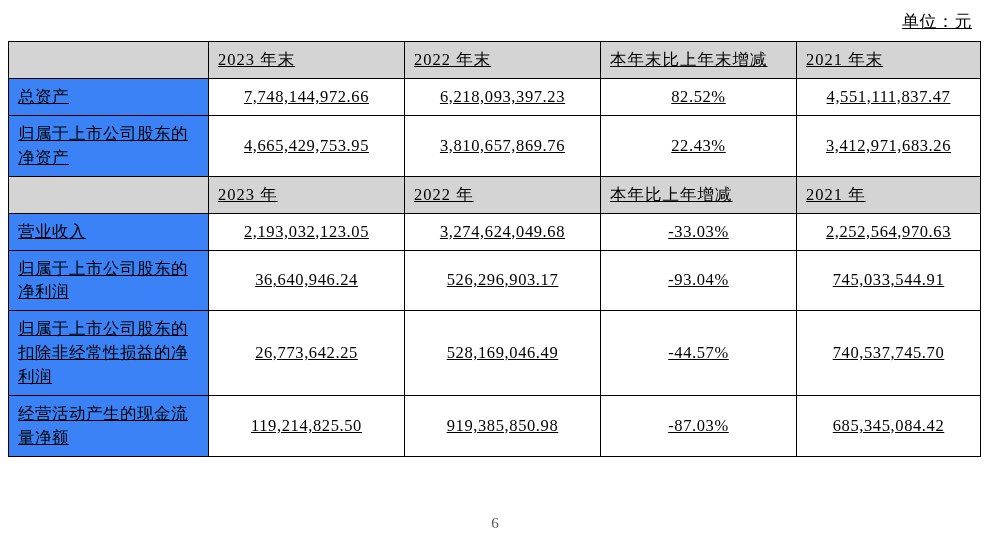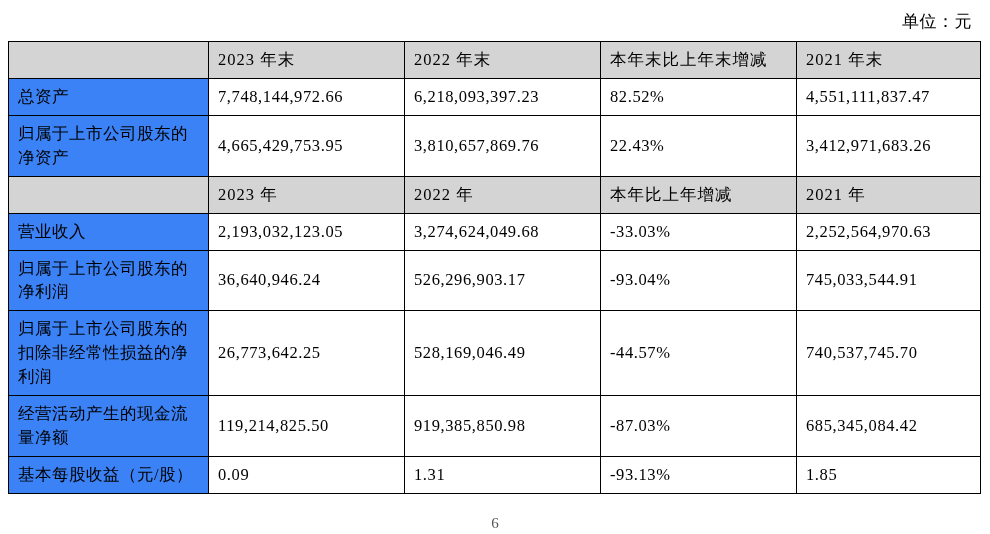--- a/index.html
+++ b/index.html
@@ -13,20 +13,21 @@
     font-family: "Liberation Serif", "DejaVu Serif", serif;
     color: #000000;
     position: relative;
     overflow: hidden;
   }
   .page {
     width: 990px;
     height: 534px;
     position: relative;
     box-sizing: border-box;
+    text-decoration: underline;
   }
   .unit-line {
     text-align: right;
     font-size: 17px;
     padding: 10px 18px 8px 0;
     letter-spacing: 0.5px;
   }
   table.fin {
     border-collapse: collapse;
     table-layout: fixed;
@@ -51,21 +52,21 @@
   }
   td.hdr.blank {
     background: #d4d4d4;
   }
   td.rowlabel {
     background: #3b82f6;
     text-align: left;
     letter-spacing: 0.5px;
   }
   td.num {
-    text-align: left;
+    text-align: center;
     letter-spacing: 0.6px;
     font-feature-settings: "tnum";
   }
   .col1 { width: 200px; }
   .col2 { width: 196px; }
   .col3 { width: 196px; }
   .col4 { width: 196px; }
   .col5 { width: 184px; }
   .pagenum {
     position: absolute;
@@ -150,24 +151,17 @@
       </tr>
 
       <tr>
         <td class="rowlabel">经营活动产生的现金流量净额</td>
         <td class="num">119,214,825.50</td>
         <td class="num">919,385,850.98</td>
         <td class="num">-87.03%</td>
         <td class="num">685,345,084.42</td>
       </tr>
 
-      <tr>
-        <td class="rowlabel">基本每股收益（元/股）</td>
-        <td class="num">0.09</td>
-        <td class="num">1.31</td>
-        <td class="num">-93.13%</td>
-        <td class="num">1.85</td>
-      </tr>
     </tbody>
   </table>
 
   <div class="pagenum">6</div>
 </div>
 
 </body></html>

